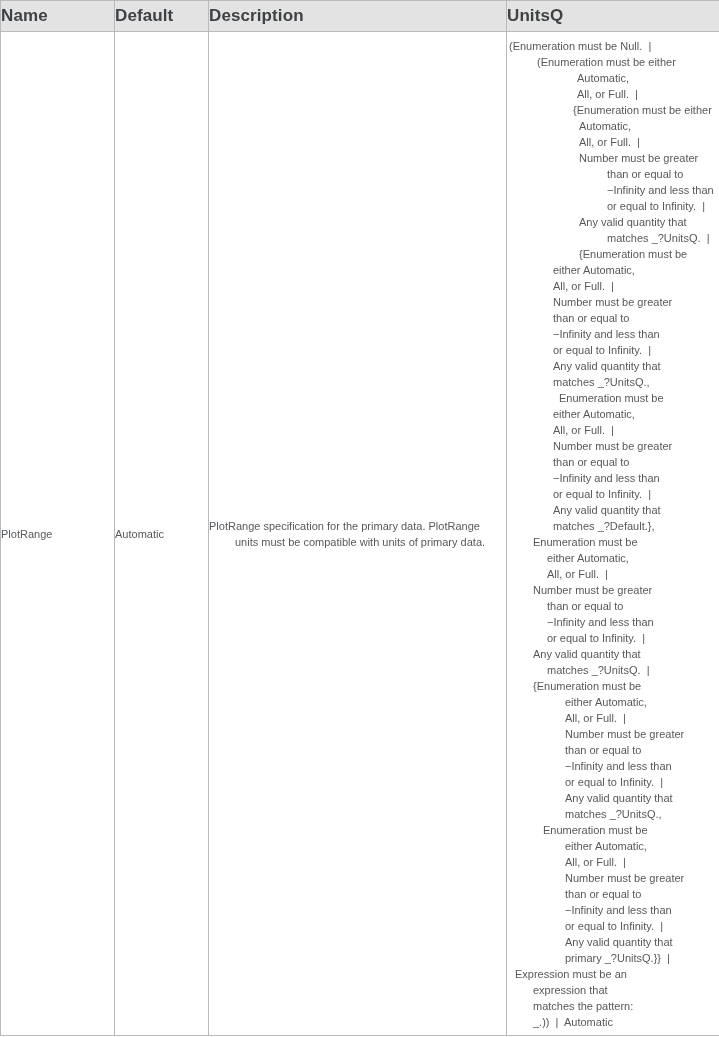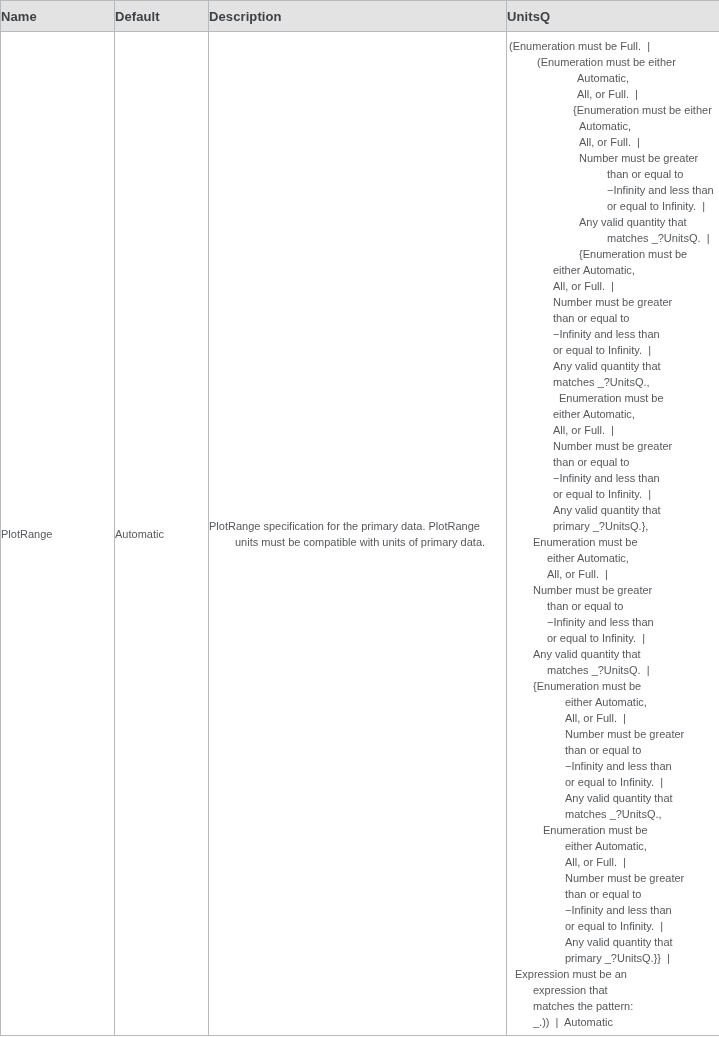--- a/index.html
+++ b/index.html
@@ -26,21 +26,21 @@
   table.options-table th,
   table.options-table td {
     border: 1px solid #b8bbbd;
     vertical-align: middle;
     padding: 0;
   }
 
   thead th {
     background: #e3e3e3;
     color: #3f4245;
-    font-size: 13px;
+    font-size: 17px;
     font-weight: bold;
     text-align: left;
     height: 30px;
     padding: 0 8px;
     letter-spacing: 0.1px;
   }
 
   col.c-name    { width: 114px; }
   col.c-default { width: 94px;  }
   col.c-desc    { width: 298px; }
@@ -123,21 +123,21 @@
         <span>PlotRange</span>
       </td>
       <td class="cell-default">
         <span>Automatic</span>
       </td>
       <td class="cell-desc">
         <div class="hang">PlotRange specification for the primary data.  PlotRange units must be compatible with units of primary data.</div>
       </td>
       <td class="cell-pattern">
         <div id="pattern-lines">
-            <span class="pat-line ind-0"><span class="pat-text">(Enumeration must be Full.  |</span></span>
+            <span class="pat-line ind-0"><span class="pat-text">(Enumeration must be Null.  |</span></span>
             <span class="pat-line ind-1"><span class="pat-text">(Enumeration must be either</span></span>
             <span class="pat-line ind-2"><span class="pat-text">Automatic,</span></span>
             <span class="pat-line ind-2"><span class="pat-text">All, or Full.  |</span></span>
             <span class="pat-line ind-3"><span class="pat-text">{Enumeration must be either</span></span>
             <span class="pat-line ind-4"><span class="pat-text">Automatic,</span></span>
             <span class="pat-line ind-4"><span class="pat-text">All, or Full.  |</span></span>
             <span class="pat-line ind-4"><span class="pat-text">Number must be greater</span></span>
             <span class="pat-line ind-5"><span class="pat-text">than or equal to</span></span>
             <span class="pat-line ind-5"><span class="pat-text">−Infinity and less than</span></span>
             <span class="pat-line ind-5"><span class="pat-text">or equal to Infinity.  |</span></span>
@@ -153,21 +153,21 @@
             <span class="pat-line ind-6"><span class="pat-text">Any valid quantity that</span></span>
             <span class="pat-line ind-6"><span class="pat-text">matches _?UnitsQ.,</span></span>
             <span class="pat-line ind-8"><span class="pat-text">Enumeration must be</span></span>
             <span class="pat-line ind-6"><span class="pat-text">either Automatic,</span></span>
             <span class="pat-line ind-6"><span class="pat-text">All, or Full.  |</span></span>
             <span class="pat-line ind-6"><span class="pat-text">Number must be greater</span></span>
             <span class="pat-line ind-6"><span class="pat-text">than or equal to</span></span>
             <span class="pat-line ind-6"><span class="pat-text">−Infinity and less than</span></span>
             <span class="pat-line ind-6"><span class="pat-text">or equal to Infinity.  |</span></span>
             <span class="pat-line ind-6"><span class="pat-text">Any valid quantity that</span></span>
-            <span class="pat-line ind-6"><span class="pat-text">primary _?UnitsQ.},</span></span>
+            <span class="pat-line ind-6"><span class="pat-text">matches _?Default.},</span></span>
             <span class="pat-line ind-9"><span class="pat-text">Enumeration must be</span></span>
             <span class="pat-line ind-11"><span class="pat-text">either Automatic,</span></span>
             <span class="pat-line ind-11"><span class="pat-text">All, or Full.  |</span></span>
             <span class="pat-line ind-9"><span class="pat-text">Number must be greater</span></span>
             <span class="pat-line ind-11"><span class="pat-text">than or equal to</span></span>
             <span class="pat-line ind-11"><span class="pat-text">−Infinity and less than</span></span>
             <span class="pat-line ind-11"><span class="pat-text">or equal to Infinity.  |</span></span>
             <span class="pat-line ind-9"><span class="pat-text">Any valid quantity that</span></span>
             <span class="pat-line ind-11"><span class="pat-text">matches _?UnitsQ.  |</span></span>
             <span class="pat-line ind-9"><span class="pat-text">{Enumeration must be</span></span>

